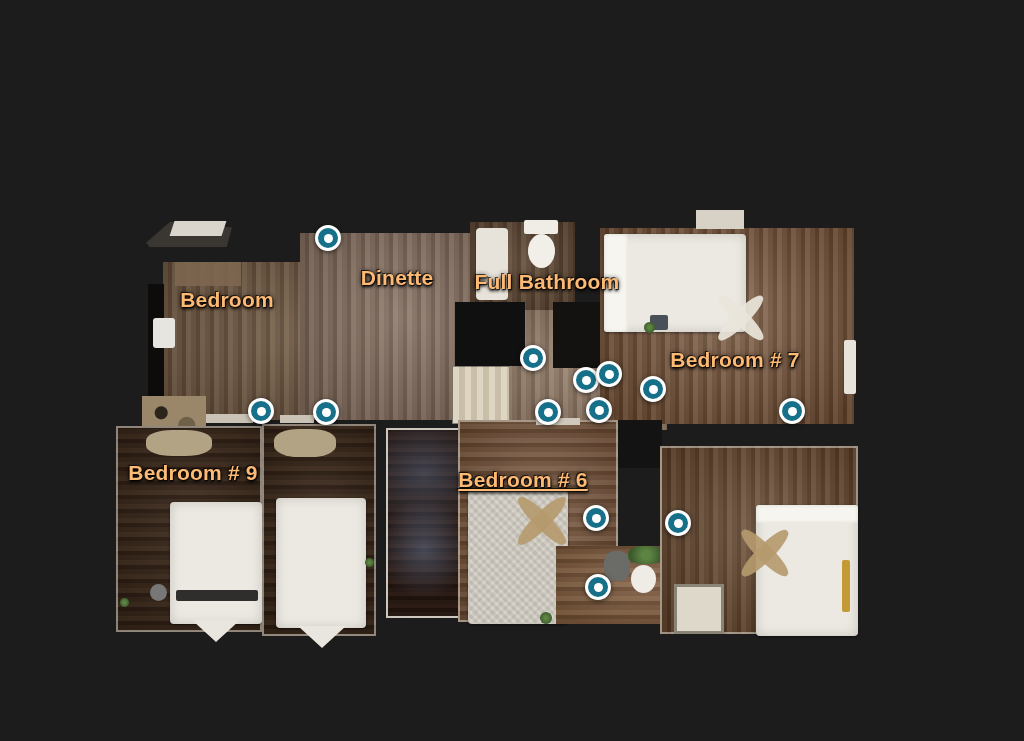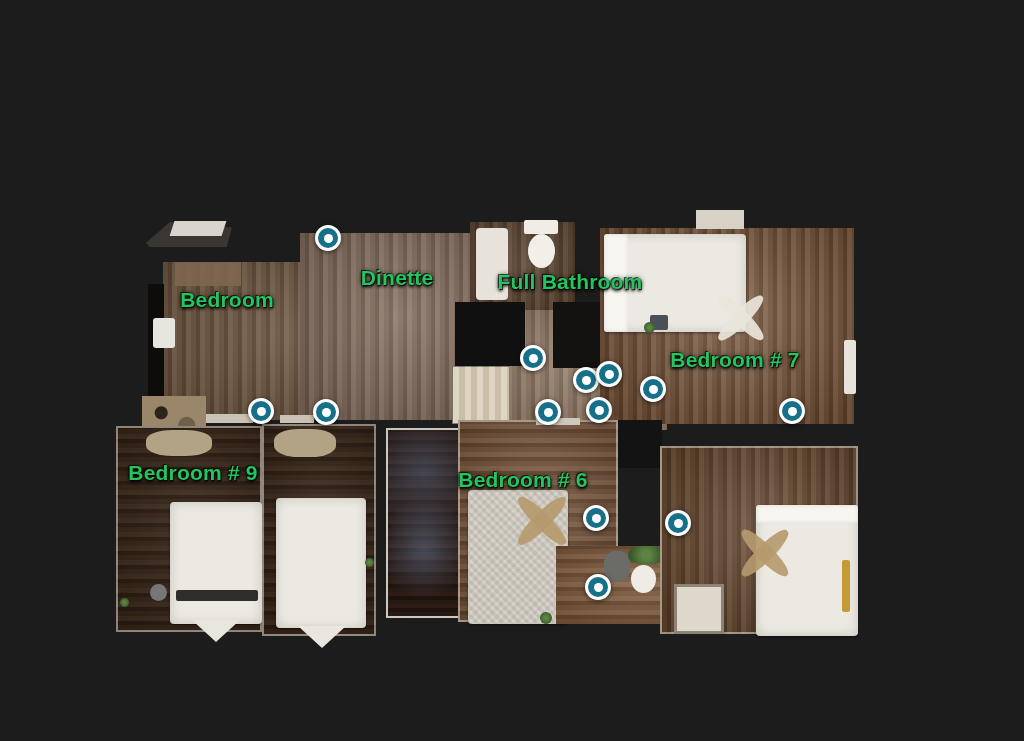--- a/index.html
+++ b/index.html
@@ -54,21 +54,21 @@
   .tri{width:0;height:0;border-left:24px solid transparent;border-right:24px solid transparent;
        border-top:22px solid #e9e6df;}
   .fan{position:absolute;background:radial-gradient(circle, var(--hub,#cfc6b4) 0 5px, transparent 6px);}
   .fan::before,.fan::after{content:"";position:absolute;left:50%;top:50%;width:96%;height:24%;
        background:var(--fanc,#e8e4da);border-radius:46%;opacity:.92;
        transform:translate(-50%,-50%) rotate(45deg);}
   .fan::after{transform:translate(-50%,-50%) rotate(-45deg);}
   .plant{position:absolute;border-radius:50%;background:radial-gradient(circle,#5d8442 20%,#3c5a2c 75%);}
 
   
-  .room-label{position:absolute;transform:translate(-50%,-50%);color:#22c55e;font-weight:700;
+  .room-label{position:absolute;transform:translate(-50%,-50%);color:#fdba74;font-weight:700;
       font-size:21px;white-space:nowrap;z-index:8;pointer-events:none;letter-spacing:.2px;
       text-shadow:0 2px 3px rgba(0,0,0,.95), 0 0 5px rgba(0,0,0,.85),
                   1px 1px 0 rgba(0,0,0,.65), -1px -1px 0 rgba(0,0,0,.65);}
   .marker{position:absolute;width:26px;height:26px;margin:-13px 0 0 -13px;border-radius:50%;
       background:var(--teal,#16708a);border:3px solid #fff;box-sizing:border-box;z-index:6;
       box-shadow:0 1px 5px rgba(0,0,0,.6);cursor:pointer;}
   .marker::after{content:"";position:absolute;left:50%;top:50%;width:9px;height:9px;
       margin:-4.5px 0 0 -4.5px;background:#fff;border-radius:50%;}
 </style>
 </head>
@@ -152,24 +152,24 @@
       <div class="bed" style="position:absolute;left:94px;top:57px;width:102px;height:131px;"></div>
       <div class="pillow" style="left:94px;top:57px;width:102px;height:18px;"></div>
       <div class="fan" style="left:70px;top:72px;width:66px;height:66px;--fanc:#b59a6e;--hub:#8a7350;"></div>
       <div class="shape" style="left:12px;top:136px;width:50px;height:50px;background:#ded8cb;border:3px solid #8a8477;
                   box-sizing:border-box;"></div>
       <div class="shape" style="left:180px;top:112px;width:8px;height:52px;background:#c39a36;border-radius:2px;"></div>
     </div>
 
   <span class="room-label" style="left: 227px; top: 300px;">Bedroom</span>
       <span class="room-label" style="left: 397px; top: 278px;">Dinette</span>
-      <span class="room-label" style="left: 570px; top: 282px;">Full Bathroom</span>
+      <span class="room-label" style="left: 547px; top: 282px;">Full Bathroom</span>
       <span class="room-label" style="left: 735px; top: 360px;">Bedroom # 7</span>
       <span class="room-label" style="left: 193px; top: 473px;">Bedroom # 9</span>
-      <span class="room-label" style="left: 523px; top: 480px;">Bedroom # 6</span>
+      <span class="room-label" style="left: 523px; top: 480px; text-decoration: underline;">Bedroom # 6</span>
       <div class="marker" style="left: 328px; top: 238px;"></div>
       <div class="marker" style="left: 261px; top: 411px;"></div>
       <div class="marker" style="left: 326px; top: 412px;"></div>
       <div class="marker" style="left: 533px; top: 358px;"></div>
       <div class="marker" style="left: 586px; top: 380px;"></div>
       <div class="marker" style="left: 609px; top: 374px;"></div>
       <div class="marker" style="left: 653px; top: 389px;"></div>
       <div class="marker" style="left: 548px; top: 412px;"></div>
       <div class="marker" style="left: 599px; top: 410px;"></div>
       <div class="marker" style="left: 792px; top: 411px;"></div>

